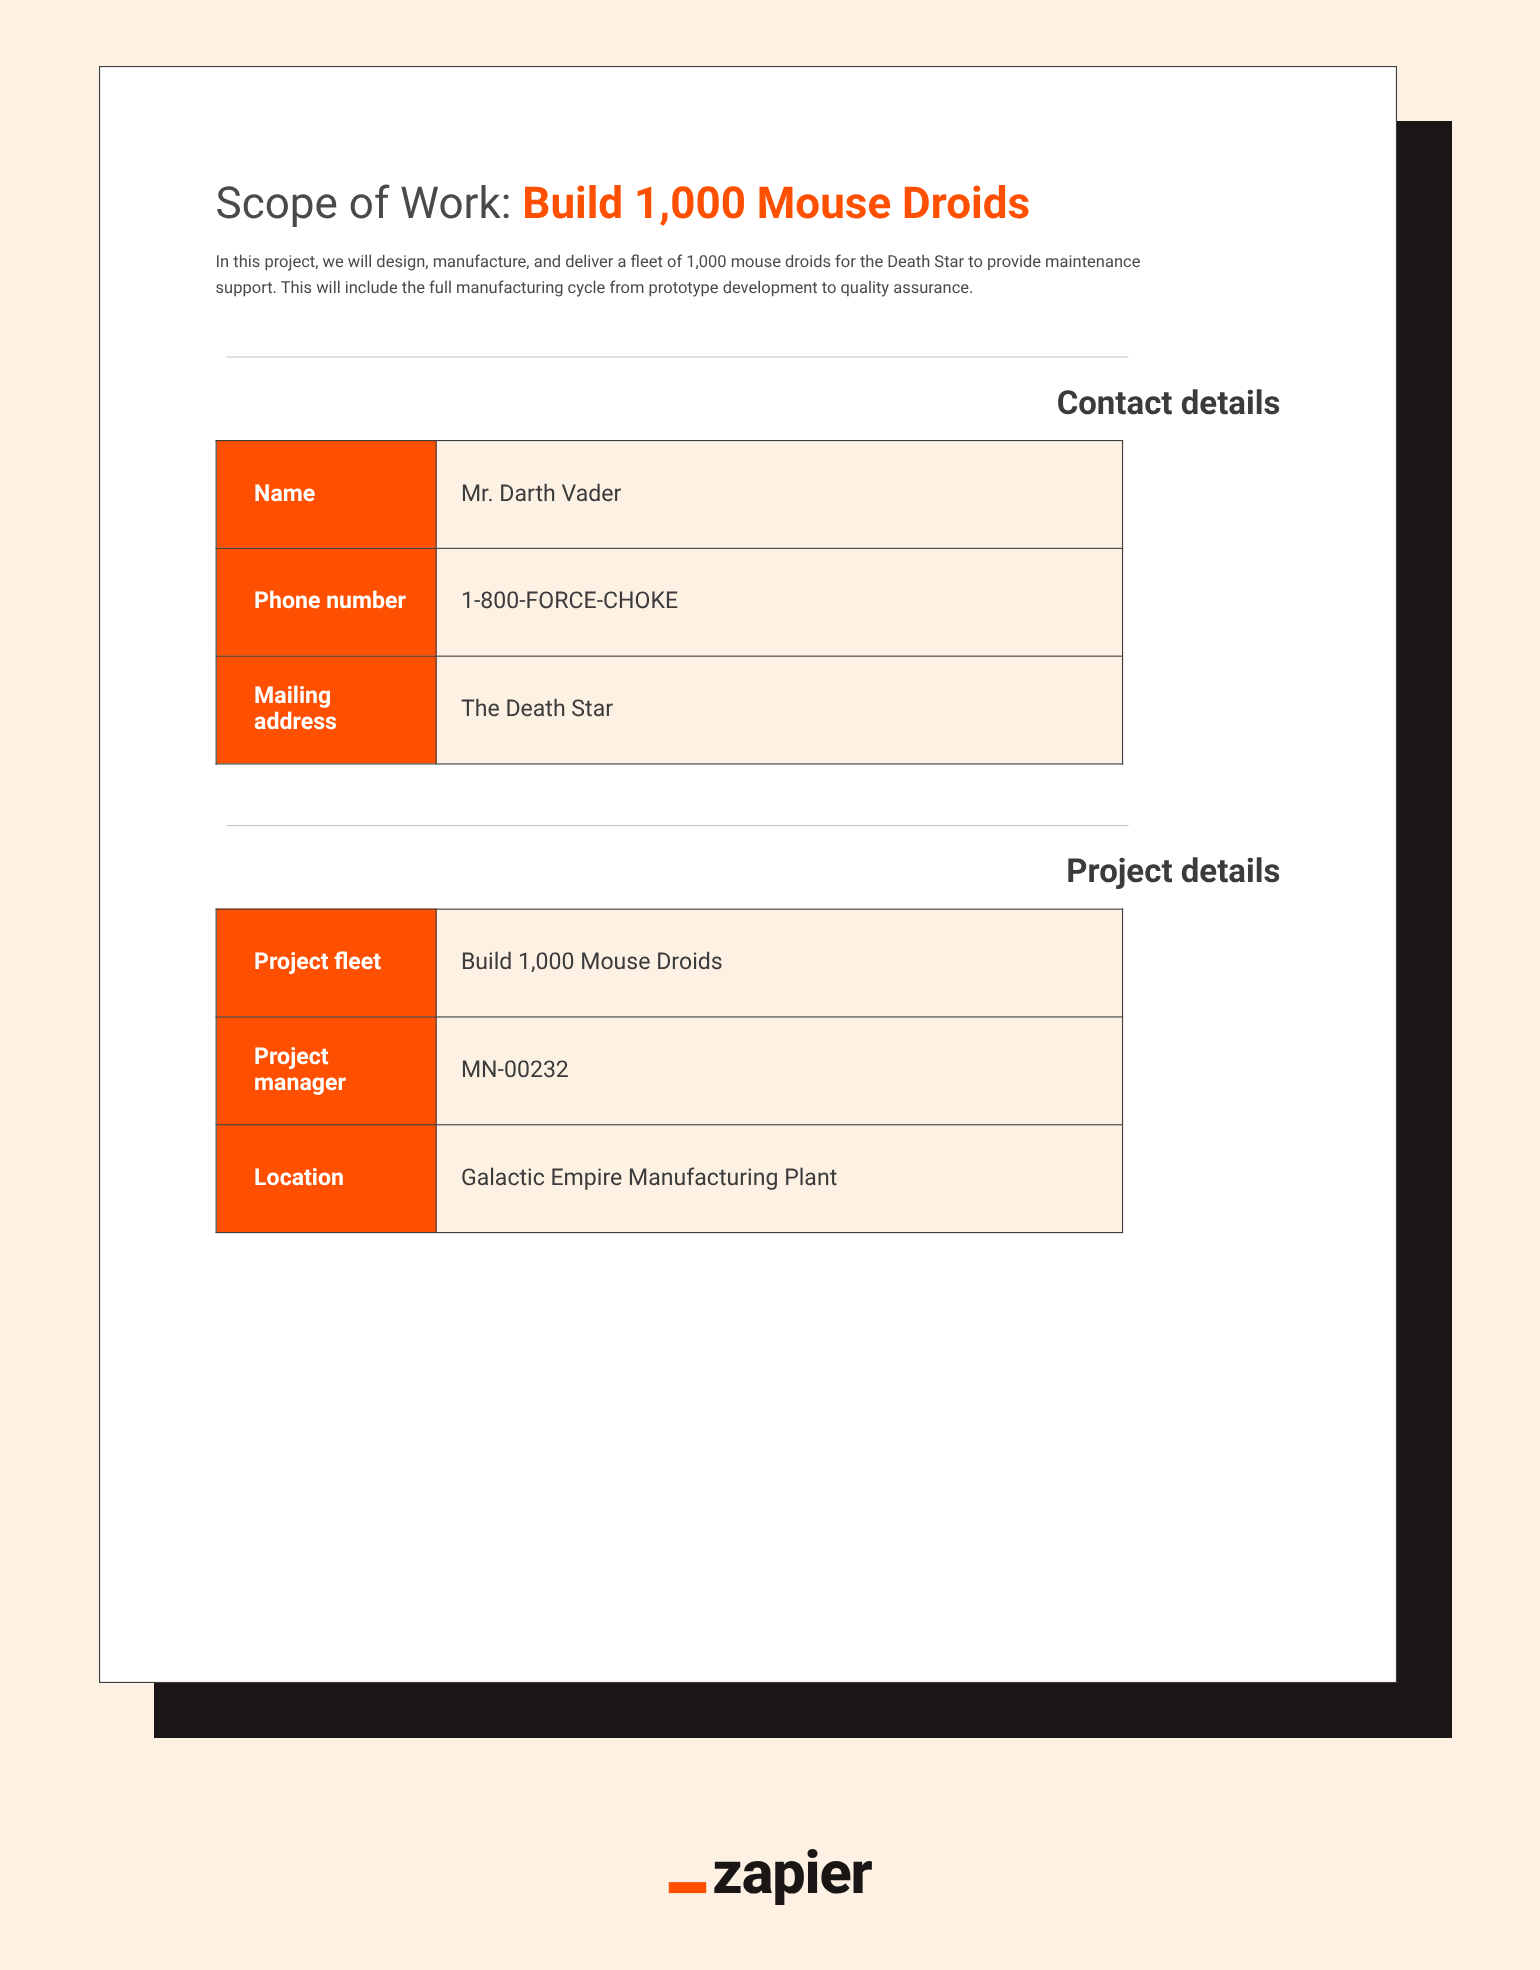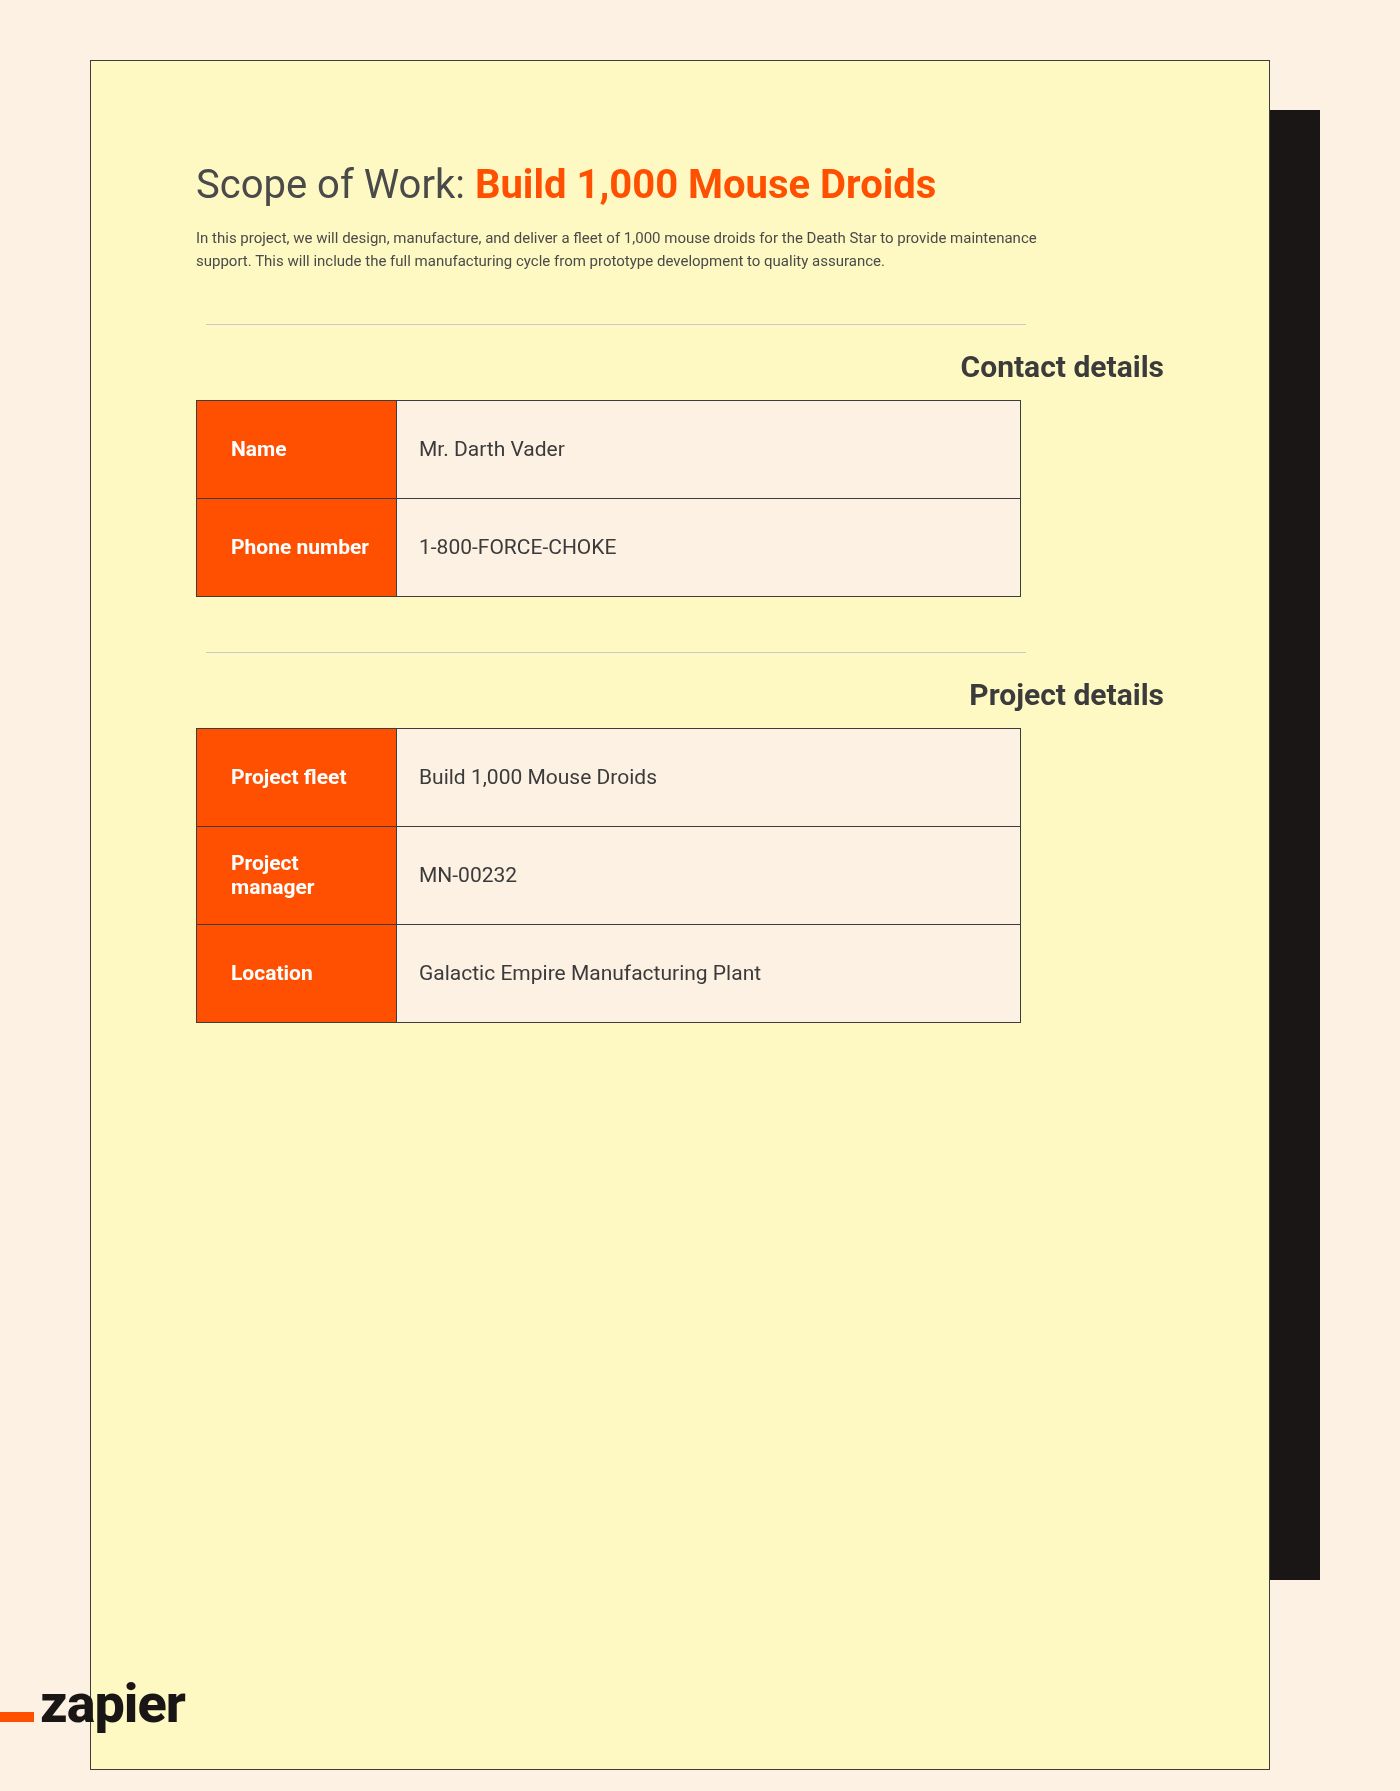--- a/index.html
+++ b/index.html
@@ -22,22 +22,22 @@
     left: 140px;
     width: 1180px;
     height: 1470px;
     background: #1a1615;
   }
   .page {
     position: absolute;
     top: 60px;
     left: 90px;
     width: 1180px;
-    height: 1710px;
-    background: #fef9c3;
+    height: 1470px;
+    background: #ffffff;
     border: 1px solid #3d3d3d;
     padding: 100px 105px 60px 105px;
   }
   .title {
     font-size: 40px;
     font-weight: 400;
     color: #4a4a4a;
     margin: 0 0 18px 0;
     line-height: 1.2;
   }
@@ -90,21 +90,21 @@
   table.details td {
     background: #fdf1e4;
     color: #3b3b3b;
     font-weight: 400;
   }
   .logo {
     position: absolute;
     left: 0;
     right: 0;
     bottom: 60px;
-    text-align: left;
+    text-align: center;
   }
   .logo-inner {
     display: inline-flex;
     align-items: baseline;
     gap: 6px;
   }
   .logo-dash {
     display: inline-block;
     width: 34px;
     height: 10px;
@@ -140,20 +140,24 @@
     <table class="details">
       <tbody>
           <tr>
         <th>Name</th>
         <td>Mr. Darth Vader</td>
       </tr>
       <tr>
         <th>Phone number</th>
         <td>1-800-FORCE-CHOKE</td>
       </tr>
+      <tr>
+        <th>Mailing address</th>
+        <td>The Death Star</td>
+      </tr>
     </tbody>
       </table>
 
     <hr class="hr">
 
     <h2 class="section-title">Project details</h2>
 
     <table class="details">
       <tbody>
           <tr>

